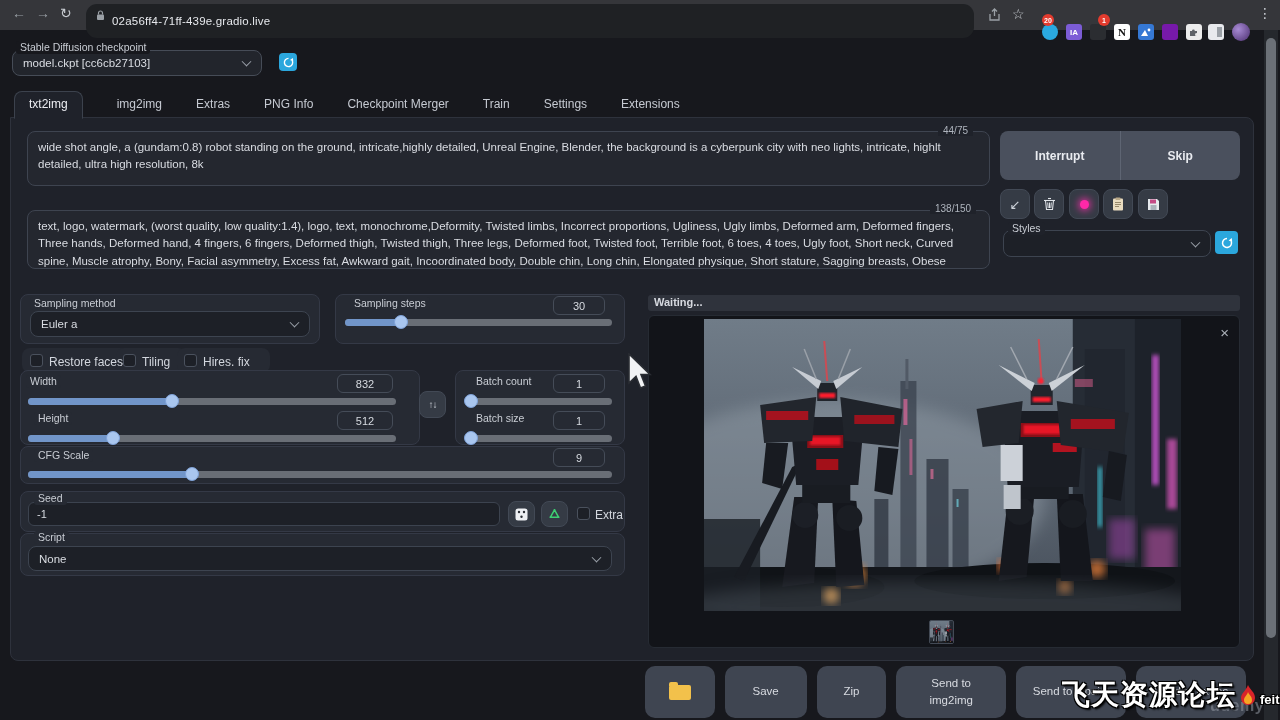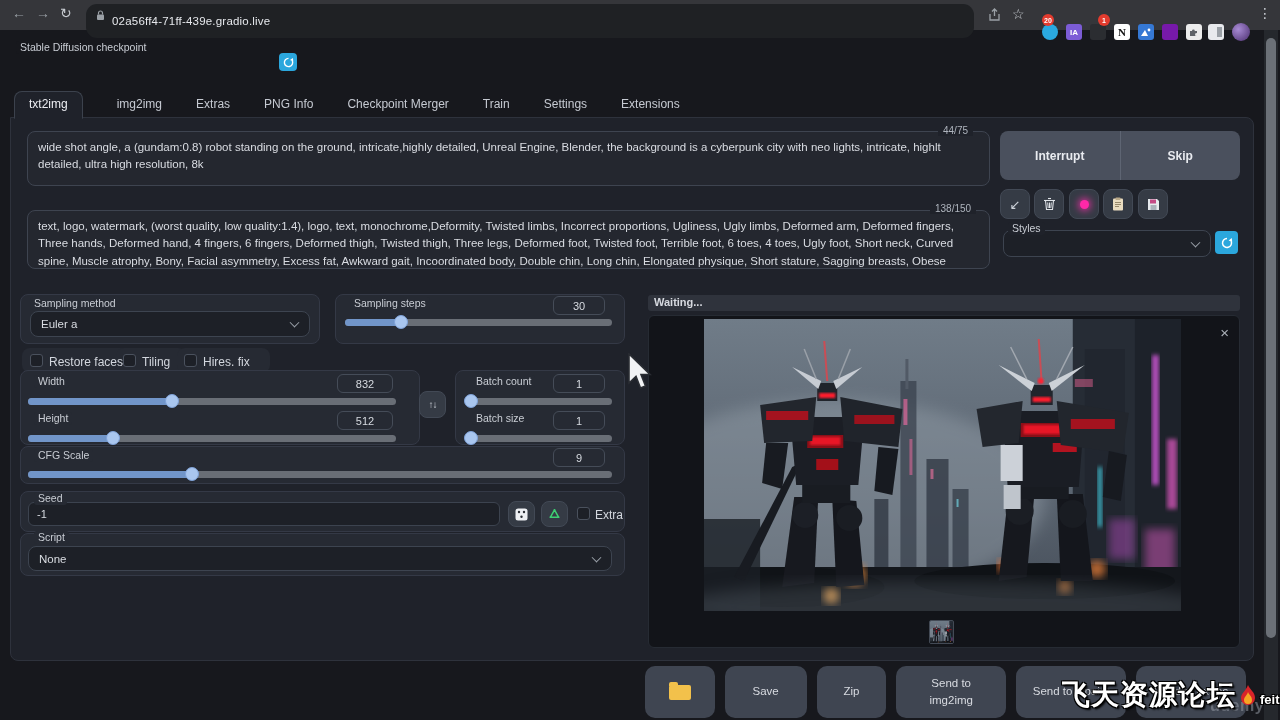--- a/index.html
+++ b/index.html
@@ -215,20 +215,24 @@
         </svg>
       </div>
     <div class="ext-icon" style="left:1208px; background:#e8eaed">
         <div style="width:5px;height:10px;background:#9aa0a6;margin-left:6px"></div>
       </div>
     <div class="ext-icon" style="left:1232px; top:6px; width:18px; height:18px; border-radius:50%; background:radial-gradient(circle at 35% 35%, #a88bd4, #4a2d6e)"></div>
     <span class="nav-glyph" style="left:1258px; color:#c7cbd0">⋮</span>
   </div>
 
   <span class="lbl on-page" style="left:16px; top:41px">Stable Diffusion checkpoint</span>
+  <div class="ckpt-dd">
+    <span>model.ckpt [cc6cb27103]</span>
+    <span class="chev"></span>
+  </div>
   <div class="refresh-btn" style="left:279px; top:53px; width:18px; height:18px">
     <svg width="11" height="11" viewBox="0 0 12 12">
         <path d="M6 1.5 a4.5 4.5 0 1 0 4.2 2.8" fill="none" stroke="#fff" stroke-width="1.5"></path>
         <polygon points="10.8,1 11.2,5 7.6,3.4" fill="#fff"></polygon>
       </svg>
   </div>
 
   <div class="tabs">
     <span class="tab active">txt2img</span>
     <span class="tab">img2img</span>
@@ -318,21 +322,21 @@
   <div class="cbp" style="left:116px; top:348px; width:70px; height:25px"></div>
   <div class="cbp" style="left:177px; top:348px; width:93px; height:25px"></div>
   <div class="cb" style="left:30px; top:354px"></div>
   <span class="cbl" style="left:49px; top:355px">Restore faces</span>
   <div class="cb" style="left:123px; top:354px"></div>
   <span class="cbl" style="left:142px; top:355px">Tiling</span>
   <div class="cb" style="left:184px; top:354px"></div>
   <span class="cbl" style="left:203px; top:355px">Hires. fix</span>
 
   <div class="block" style="left:20px; top:370px; width:400px; height:75px"></div>
-  <span class="lbl" style="left:34px; top:375px">Width</span>
+  <span class="lbl" style="left:26px; top:375px">Width</span>
   <input class="num" style="left: 337px; top: 374px; width: 56px;" value="832">
   <div class="slider" style="left:28px; top:395px; width:368px">
     <div class="track">
         <div class="fill" style="width: 39%;"></div>
       </div>
     <div class="thumbdot" style="left: 39%;"></div>
   </div>
   <span class="lbl" style="left:34px; top:412px">Height</span>
   <input class="num" style="left: 337px; top: 411px; width: 56px;" value="512">
   <div class="slider" style="left:28px; top:432px; width:368px">

